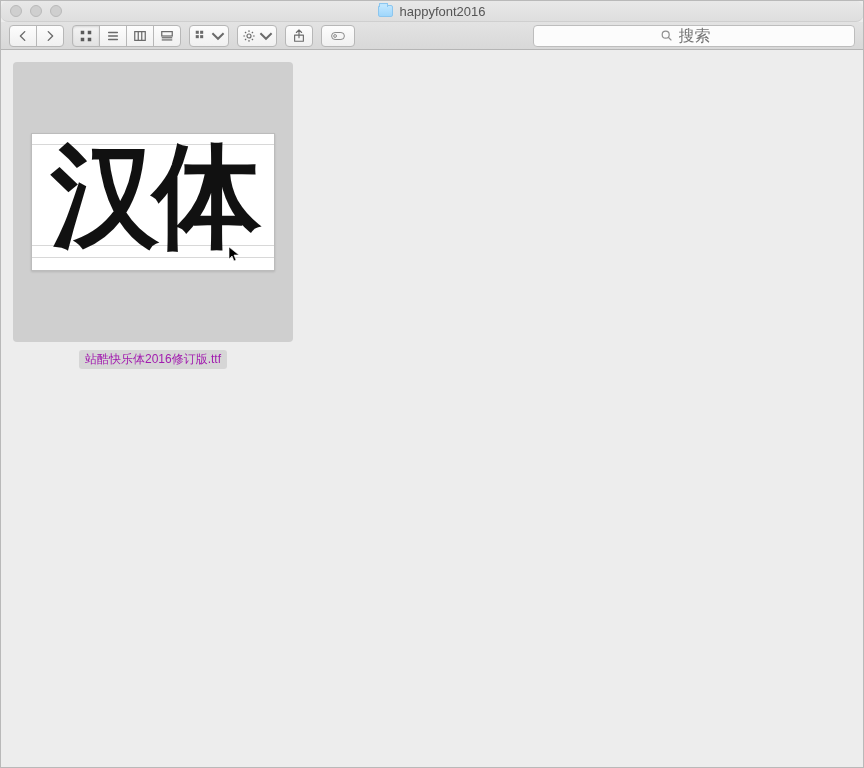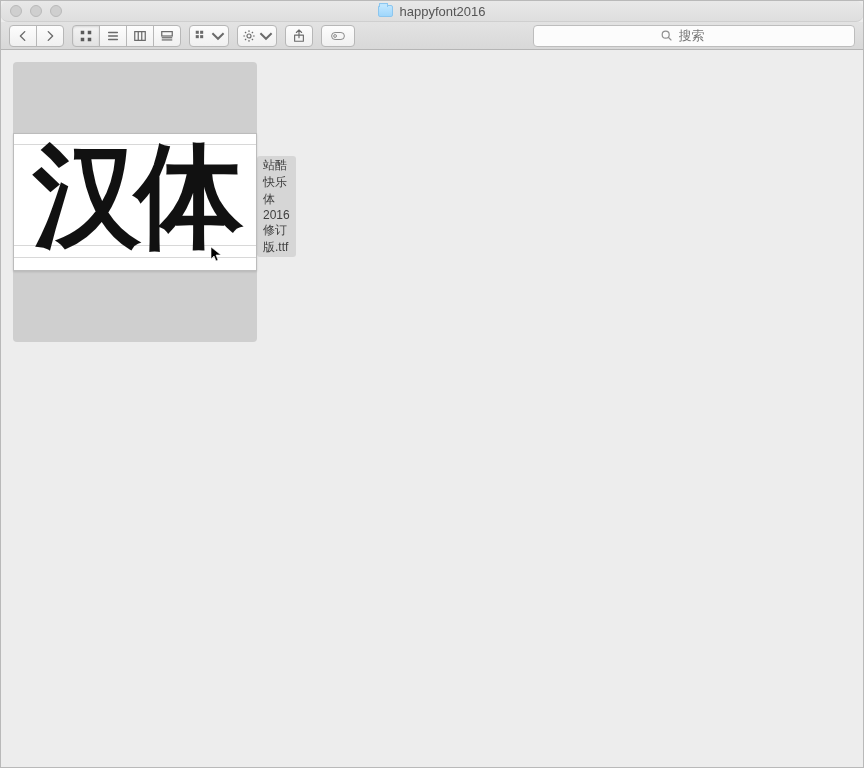--- a/index.html
+++ b/index.html
@@ -66,25 +66,25 @@
   .btn .caret { margin-left: 3px; }
   .spacer { flex: 1; }
   .searchbox {
     width: 322px; height: 22px;
     background: #fcfcfc; border: 1px solid #bdbdbd; border-radius: 4px;
     display: flex; align-items: center; justify-content: center; gap: 6px;
     color: #9a9a9a; font-size: 13px;
   }
   .searchbox input {
     border: none; outline: none; background: transparent; width: 50px;
-    font-size: 13px; color: #444;
+    font-size: 16px; color: #444;
   }
   
   .content { flex: 1; background: #ededed; padding: 12px; display: flex; align-items: flex-start; }
-  .file-item { width: 280px; display: flex; flex-direction: row; align-items: center; }
+  .file-item { width: 280px; display: flex; flex-direction: column; align-items: center; }
   .thumb-sel {
     width: 280px; height: 280px; background: #cfcfcf; border-radius: 4px;
     display: flex; align-items: center; justify-content: center;
   }
   .font-card {
     width: 244px; height: 138px; background: #fff;
     border: 1px solid #bcbcbc; box-shadow: 0 1px 2px rgba(0,0,0,.12);
     position: relative; overflow: hidden;
   }
   .font-card .rule  { position: absolute; left: 0; right: 0; height: 1px; background: #d8d8d8; }
@@ -97,21 +97,21 @@
     font-size: 108px; font-weight: 800; letter-spacing: -6px;
     font-family: "PingFang SC","Hiragino Sans GB","Microsoft YaHei",sans-serif;
     color: #111; line-height: 1; transform: scaleY(1.05);
   }
   .cursor-arrow {
     position: absolute; width: 12px; height: 16px; left: 196px; top: 112px;
     pointer-events: none;
   }
   .filename {
     margin-top: 8px; background: #d6d6d6; border-radius: 3px;
-    padding: 1px 6px; font-size: 12px; color: #404040;
+    padding: 1px 6px; font-size: 12px; color: #a21caf;
   }
   .caret svg, .icon svg { display:block; }
 </style>
 </head>
 <body>
 
 <div class="window">
 
   <div class="titlebar">
     <div class="traffic-lights">

